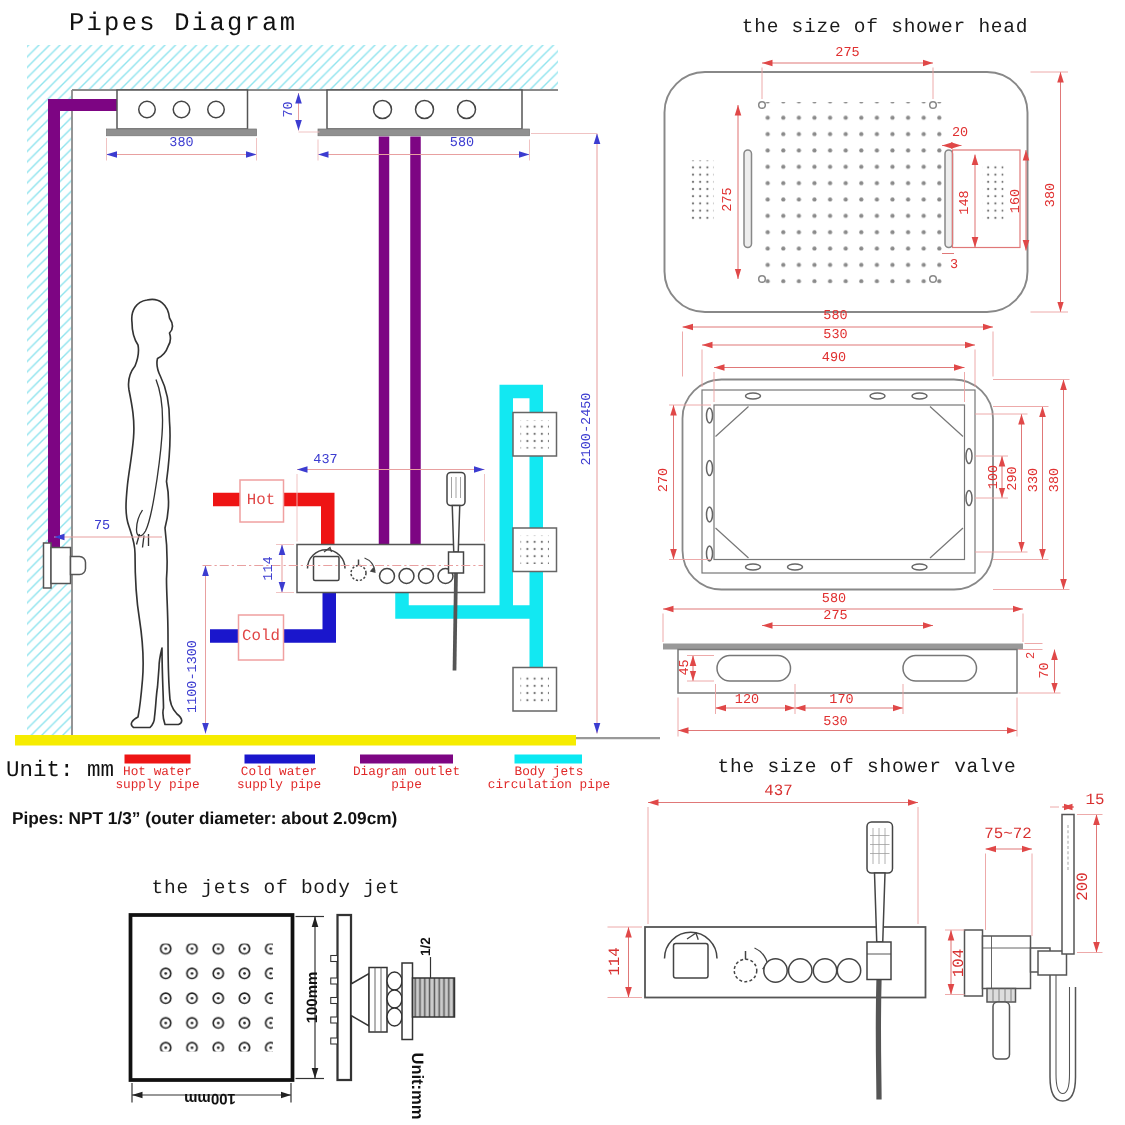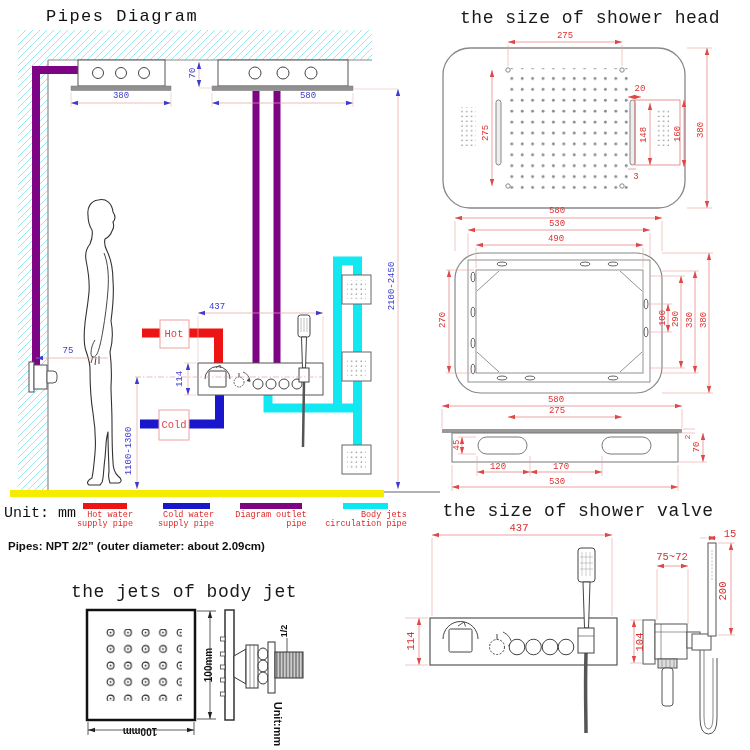--- a/index.html
+++ b/index.html
@@ -9,25 +9,25 @@
   .lbl{position:absolute;white-space:nowrap;transform:translate(-50%,-50%);
        font-family:"Liberation Mono",monospace;line-height:1;}
   .r90{transform:translate(-50%,-50%) rotate(-90deg);}
   .r90cw{transform:translate(-50%,-50%) rotate(90deg);}
   .r180{transform:translate(-50%,-50%) rotate(180deg);}
   .tl{transform:none;}
   .dB{color:#3c3cd0;font-size:9px;}
   .dR{color:#e03030;font-size:9px;}
   .dR2{color:#d83030;font-size:10.5px;}
   .hotcold{color:#e04545;font-size:10.5px;}
-  .ttl{color:#1a1a1a;font-size:18px;letter-spacing:.5px;text-align:right;}
+  .ttl{color:#1a1a1a;font-size:13px;letter-spacing:.5px;text-align:right;}
   .ttl-main{color:#111;font-size:17px;letter-spacing:1.5px;}
   .brand{font-family:"DejaVu Serif",serif;font-size:29px;color:#1c1c1c;letter-spacing:1px;}
   .brand sup{font-size:13px;}
-  .leg{color:#e02828;font-size:8.5px;line-height:8.5px;text-align:right;}
+  .leg{color:#e02828;font-size:8.5px;line-height:8.5px;text-align:center;}
   .sw{position:absolute;top:503px;height:6px;}
   .unit{font-family:Liberation Mono, monospace;font-size:15px;color:#111;}
   .note{font-family:"Liberation Sans",sans-serif;font-weight:bold;font-size:11.5px;color:#111;}
   .bjdim{font-family:"Liberation Sans",sans-serif;font-weight:bold;color:#111;font-size:10px;}
   .dl{stroke:#e8a0a0;stroke-width:.7;}
   .ld{stroke:#eebcbc;stroke-width:.6;}
   .dr{stroke:#e07878;stroke-width:.7;}
   .ldr{stroke:#eba0a0;stroke-width:.6;}
   .dk{stroke:#333;stroke-width:.8;}
 </style>
@@ -441,15 +441,15 @@
   <div>supply pipe</div>
 </div>
 <div class="lbl leg" style="left:271px;top:519px">
   <div>Diagram outlet</div>
   <div>pipe</div>
 </div>
 <div class="lbl leg" style="left:366px;top:519px">
   <div>Body jets</div>
   <div>circulation pipe</div>
 </div>
-<div class="note tl" style="position:absolute;left:8px;top:540px">Pipes: NPT 2/2” (outer diameter: about 2.09cm)</div>
+<div class="note tl" style="position:absolute;left:8px;top:540px">Pipes: NPT 1/3” (outer diameter: about 2.09cm)</div>
 
 </div>
 
 </body></html>

